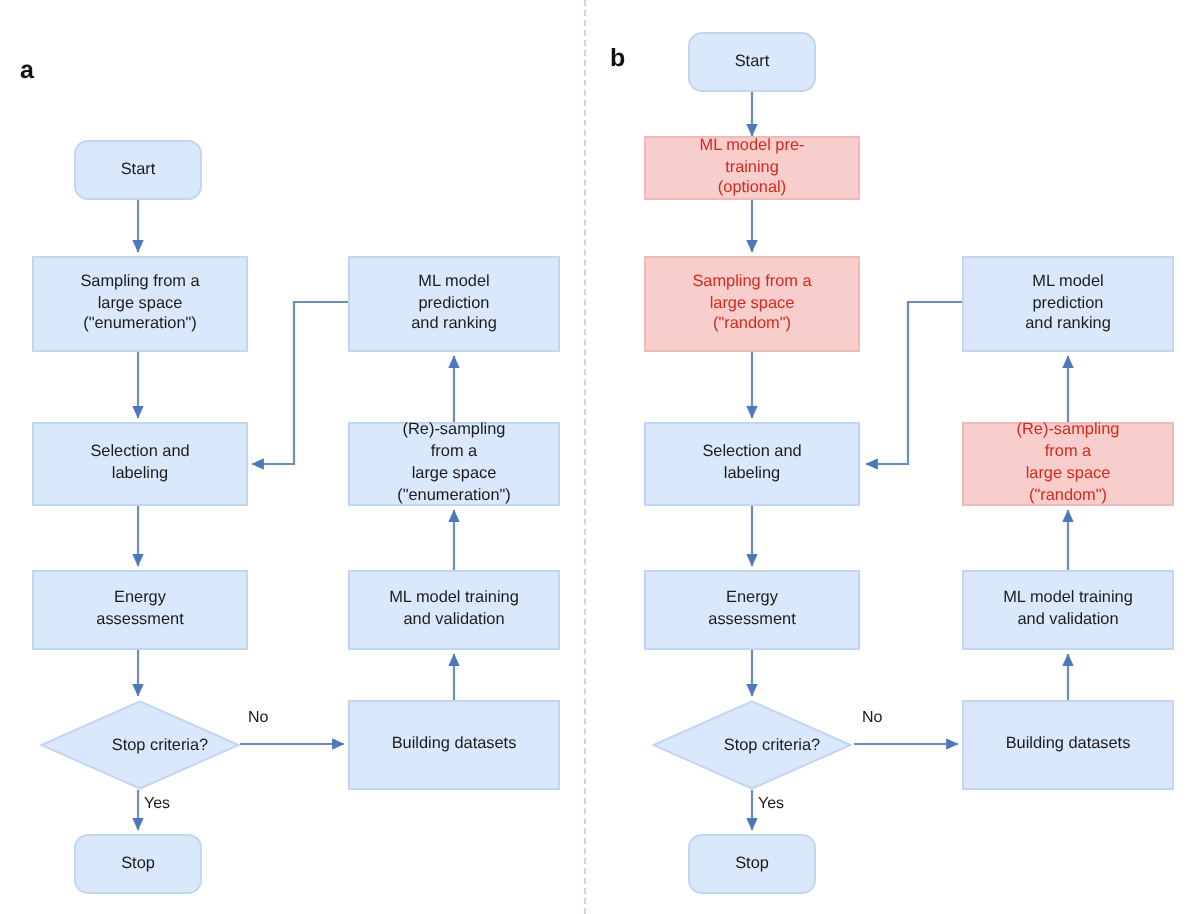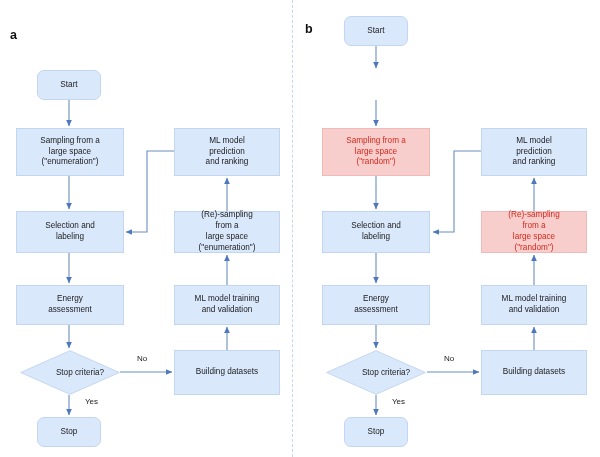--- a/index.html
+++ b/index.html
@@ -37,21 +37,20 @@
     font-size:12.5px;
     font-weight:bold;
     color:#111111;
     font-family:"Liberation Sans","DejaVu Sans",sans-serif;
   }
   .edge-label{
     position:absolute;
     font-size:8px;
     color:#1b1b1b;
     white-space:nowrap;
-    margin-left:13px;
   }
   .divider{
     position:absolute;
     top:0;
     width:0;
     height:457px;
     border-left:1px dashed #c9d6e8;
   }
 </style>
 </head>
@@ -127,20 +126,21 @@
   <div class="node blue" style="left:174px;top:211px;width:106px;height:42px;">(Re)-sampling from a<br>large space<br>("enumeration")</div>
 
   <div class="node blue" style="left:174px;top:285px;width:106px;height:40px;">ML model training<br>and validation</div>
 
   <div class="node blue" style="left:174px;top:350px;width:106px;height:45px;">Building datasets</div>
 
   <div class="panel-letter" style="left:305px;top:22px;">b</div>
 
   <div class="node blue round" style="left:344px;top:16px;width:64px;height:30px;">Start</div>
 
+  <div class="node red" style="left:322px;top:68px;width:108px;height:32px;">ML model pre-training<br>(optional)</div>
 
   <div class="node red" style="left:322px;top:128px;width:108px;height:48px;">Sampling from a<br>large space<br>("random")</div>
 
   <div class="node blue" style="left:322px;top:211px;width:108px;height:42px;">Selection and labeling</div>
 
   <div class="node blue" style="left:322px;top:285px;width:108px;height:40px;">Energy assessment</div>
 
   <div class="diamond-wrap" style="left:326px;top:350px;width:100px;height:45px;">
     <svg class="dshape" viewBox="0 0 100 45" preserveAspectRatio="none">
       <polygon points="50,0.7 99.3,22.5 50,44.3 0.7,22.5" fill="#dae8fc" stroke="#c2d6f0" stroke-width="1"></polygon>

